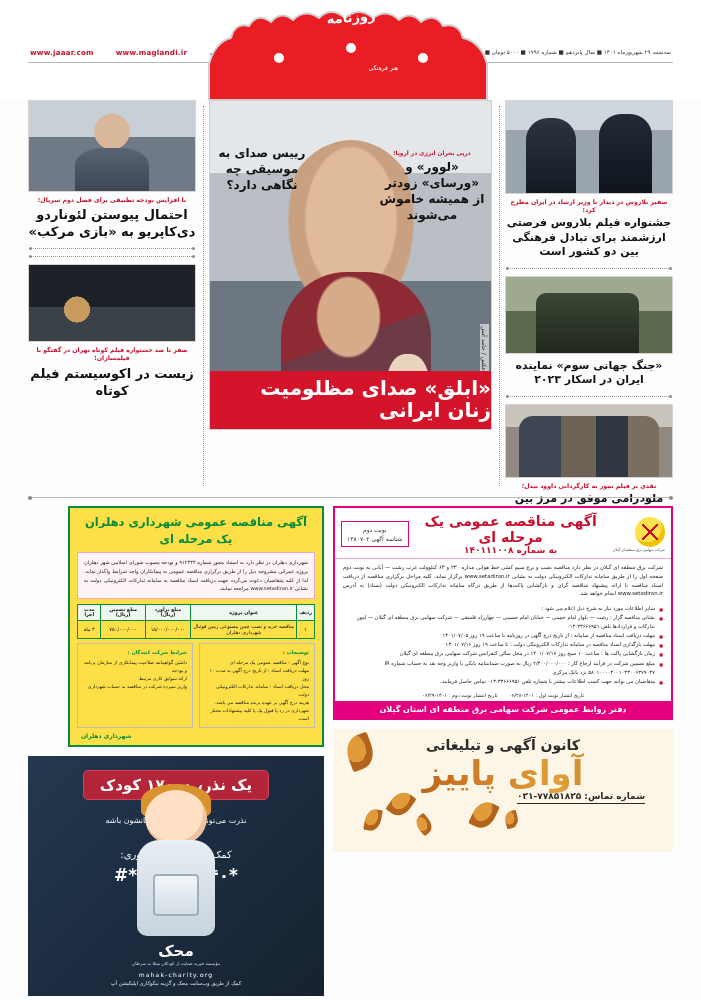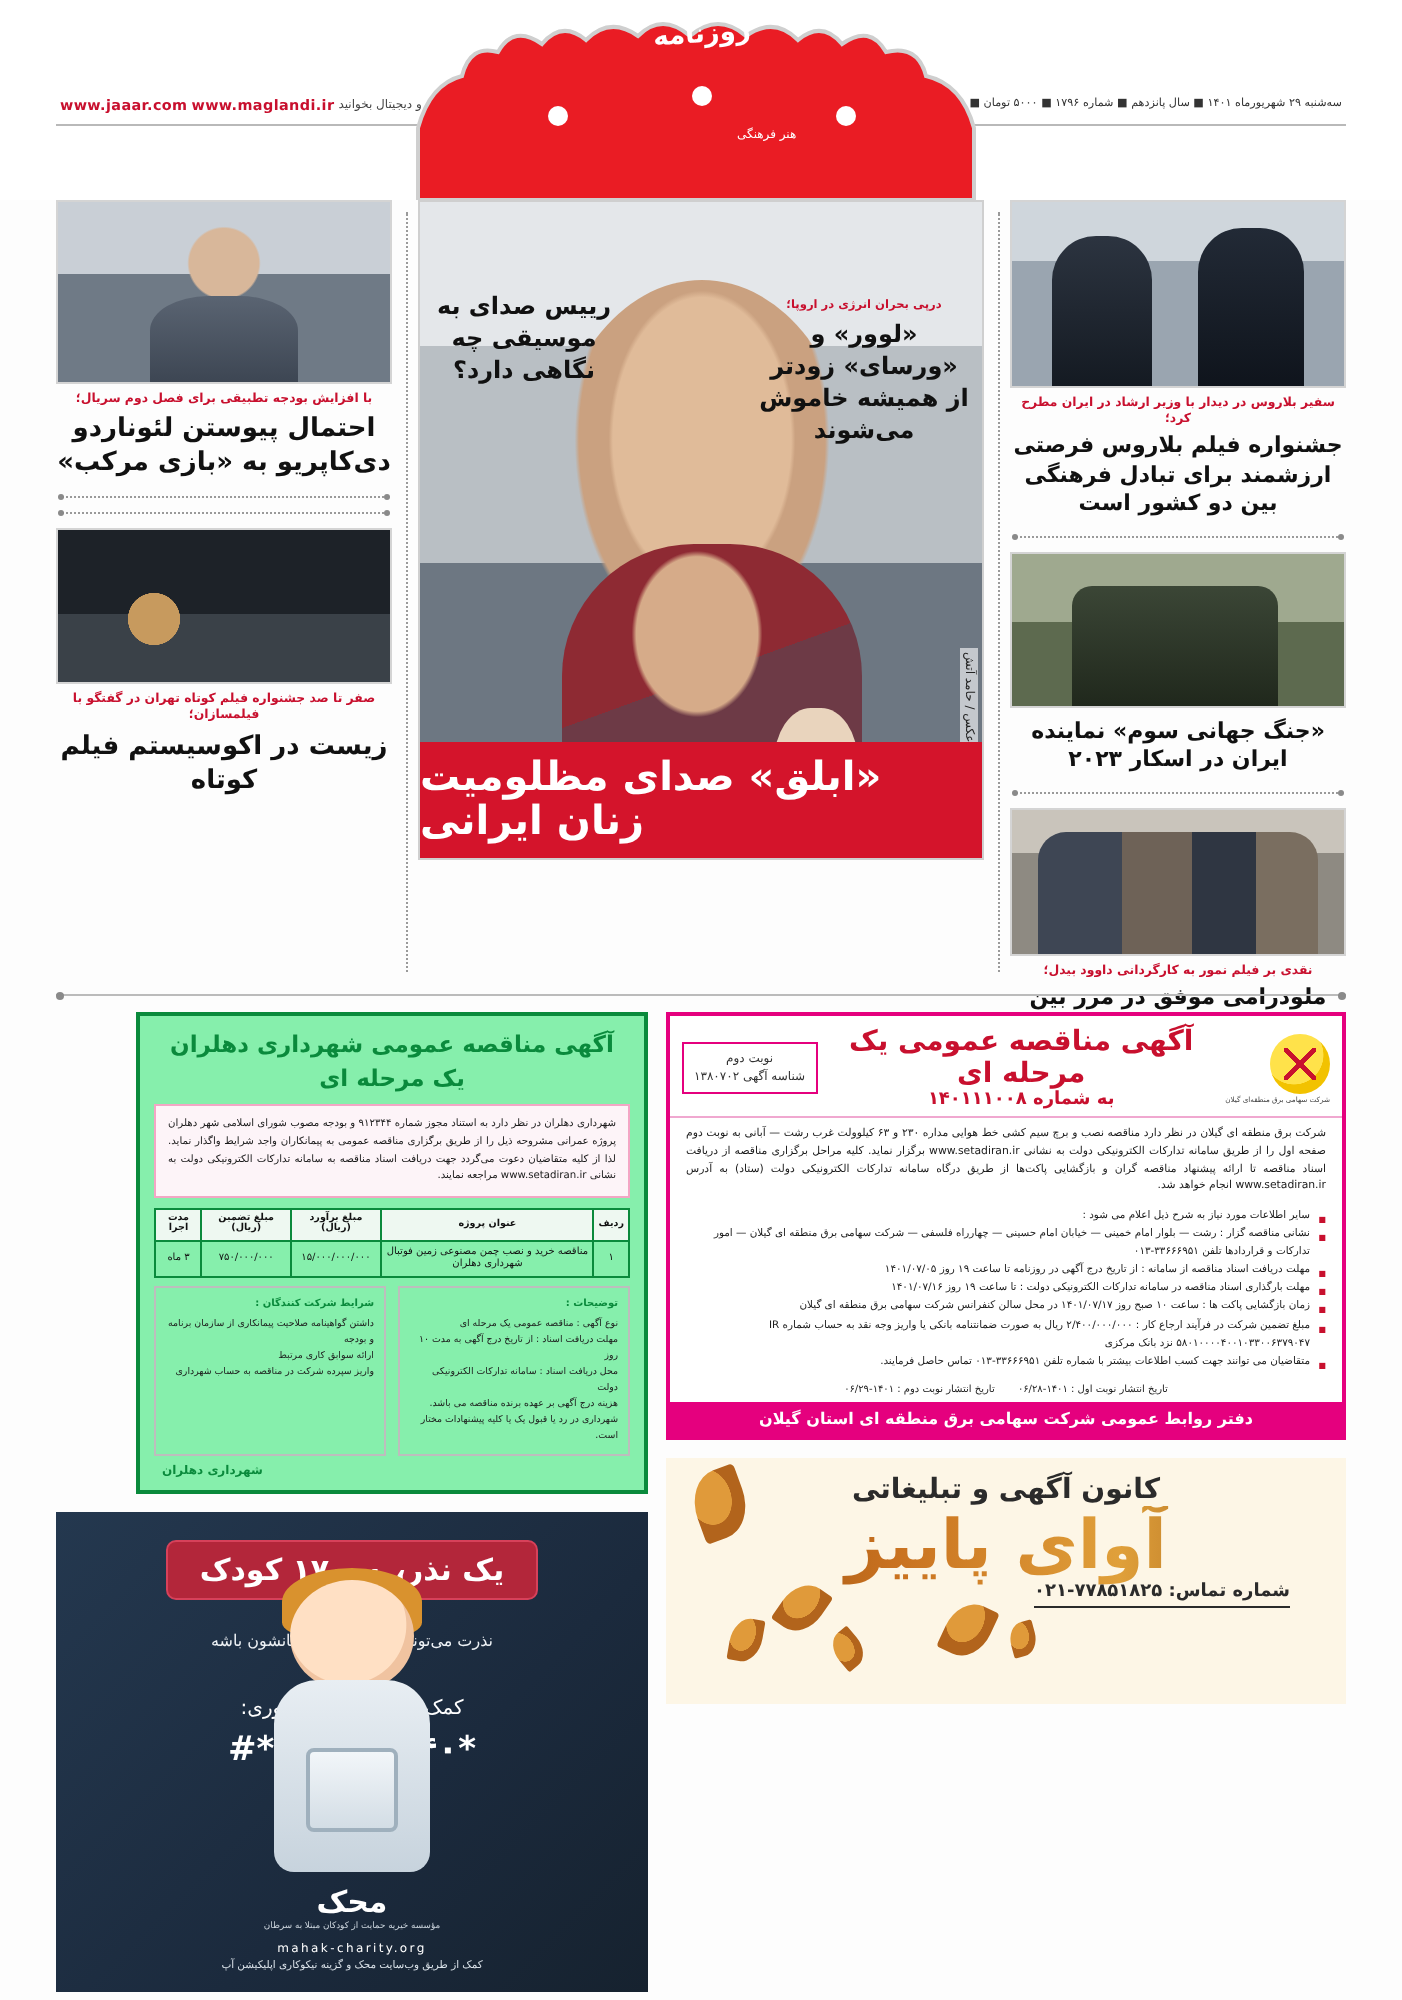--- a/index.html
+++ b/index.html
@@ -33,21 +33,21 @@
     left: 28px; right: 28px; top: 62px;
     height: 1px;
     background: #b9b9b9;
   }
   .masthead-left {
     position: absolute;
     left: 30px;
     top: 48px;
     display: flex;
     align-items: center;
-    gap: 2px;
+    gap: 22px;
     direction: ltr;
   }
   .site-url {
     color: #c8102e;
     font-size: 7.2px;
     font-weight: bold;
     letter-spacing: .2px;
   }
   .masthead-tag {
     color: #444;
@@ -331,21 +331,21 @@
     text-align: center;
     padding: 3px 0;
   }
   .hero-banner {
     position: absolute;
     left: 0; right: 0; bottom: 0;
     background: #d4142b;
     color: #ffffff;
     font-size: 20px;
     font-weight: bold;
-    text-align: left;
+    text-align: right;
     padding: 6px 0 8px;
     line-height: 1.1;
   }
 
   
   .mid-rule {
     margin: 5px 28px 0;
     border-top: 1px solid #bbb;
     position: relative;
   }
@@ -457,21 +457,21 @@
     color: #ffffff;
     text-align: center;
     font-size: 8px;
     font-weight: bold;
     padding: 4px 0;
   }
 
   
   .ad-dehloran {
     border: 2.5px solid #0a8a3c;
-    background: #86efac;
+    background: #fde047;
     padding: 6px 7px;
     margin-left: 40px;
   }
   .ad-deh-title {
     text-align: center;
     color: #0a8a3c;
     font-size: 11.5px;
     font-weight: bold;
     line-height: 1.45;
     margin-bottom: 5px;

